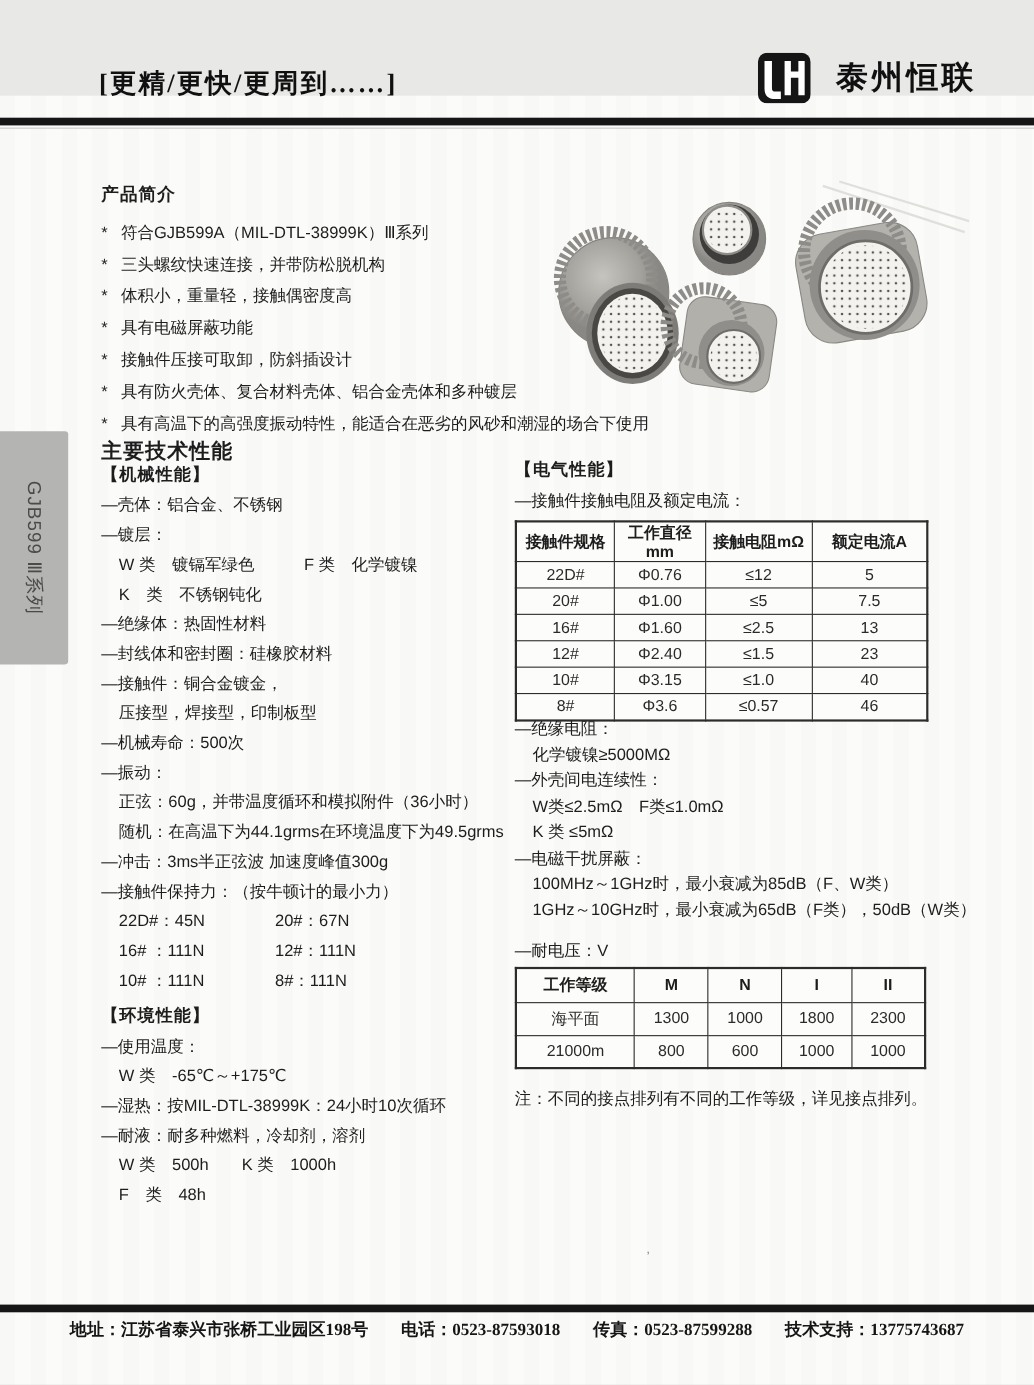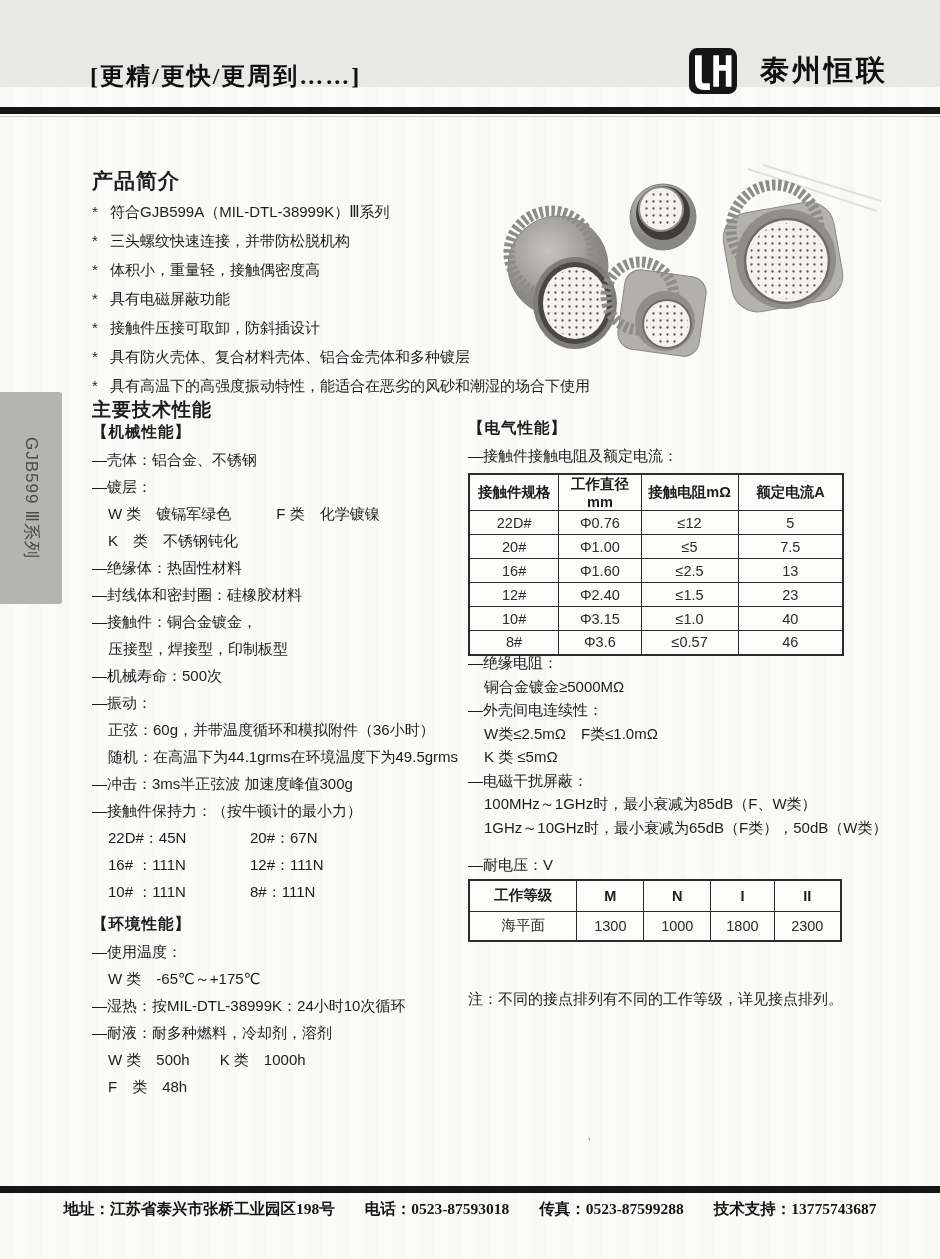--- a/index.html
+++ b/index.html
@@ -26,21 +26,21 @@
   .company { font-size:29px; font-weight:bold; letter-spacing:3px; color:#101010; }
   .top-rule { position:absolute; left:0; top:107px; width:940px; height:7px; background:#161616; box-shadow:0 2px 0 #fbfbf9, 0 3px 0 #c9c9c7; }
   
   .side-tab { position:absolute; left:0; top:392px; width:62px; height:212px; background:#b4b4b2; border-radius:0 3px 3px 0; }
   .side-tab .vtxt {
     position:absolute; left:50%; top:50%;
     transform:translate(-50%,-50%) rotate(90deg);
     white-space:nowrap; font-size:17px; letter-spacing:1px; color:#4a4a4a;
   }
   
-  .intro-title { position:absolute; left:92px; top:167px; font-size:21px; font-weight:bold; letter-spacing:1px; }
+  .intro-title { position:absolute; left:92px; top:167px; font-size:16px; font-weight:bold; letter-spacing:1px; }
   .bullets { position:absolute; left:92px; top:197px; width:580px; }
   .bullet { display:flex; font-size:15px; line-height:29px; white-space:nowrap; }
   .bullet .mark { width:18px; color:#2a2a2a; }
   
   .photo { position:absolute; left:503px; top:163px; width:382px; height:212px; }
   
   .tech-title { position:absolute; left:92px; top:397px; font-size:19px; font-weight:bold; letter-spacing:1px; }
   .blk { position:absolute; }
   .subhead { font-size:15.5px; font-weight:bold; line-height:28px; letter-spacing:1px; }
   .ln { font-size:15px; line-height:27px; white-space:nowrap; }
@@ -262,21 +262,21 @@
             <td>Φ3.6</td>
             <td>≤0.57</td>
             <td>46</td>
           </tr>
       </tbody>
     </table>
   </div>
 
   <div class="blk elec-lines">
     <div class="ln">—绝缘电阻：</div>
-    <div class="ln ind">铜合金镀金≥5000MΩ</div>
+    <div class="ln ind">化学镀镍≥5000MΩ</div>
     <div class="ln">—外壳间电连续性：</div>
     <div class="ln ind">W类≤2.5mΩ　F类≤1.0mΩ</div>
     <div class="ln ind">K 类 ≤5mΩ</div>
     <div class="ln">—电磁干扰屏蔽：</div>
     <div class="ln ind">100MHz～1GHz时，最小衰减为85dB（F、W类）</div>
     <div class="ln ind">1GHz～10GHz时，最小衰减为65dB（F类），50dB（W类）</div>
   </div>
 
   <div class="blk voltage-label ln">—耐电压：V</div>
   <div class="blk t2wrap">
@@ -298,20 +298,27 @@
         </tr>
       </thead>
       <tbody>
         <tr>
             <td>海平面</td>
             <td>1300</td>
             <td>1000</td>
             <td>1800</td>
             <td>2300</td>
           </tr>
+        <tr>
+            <td>21000m</td>
+            <td>800</td>
+            <td>600</td>
+            <td>1000</td>
+            <td>1000</td>
+          </tr>
       </tbody>
     </table>
   </div>
   <div class="blk note">注：不同的接点排列有不同的工作等级，详见接点排列。</div>
 
   <div class="scan-speck">’</div>
 
   <div class="footer-rule"></div>
   <div class="footer">
     <span>地址：江苏省泰兴市张桥工业园区198号</span>

